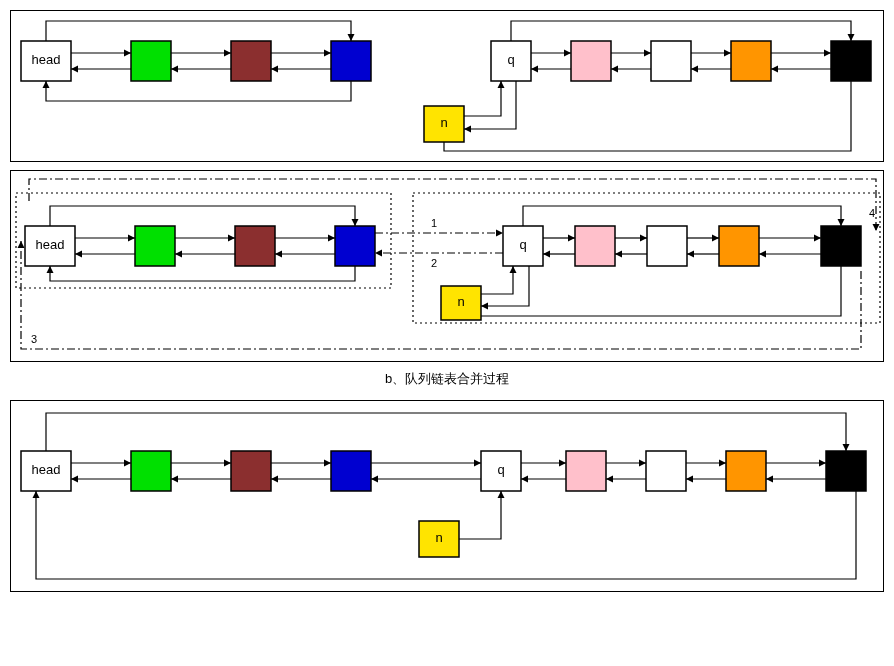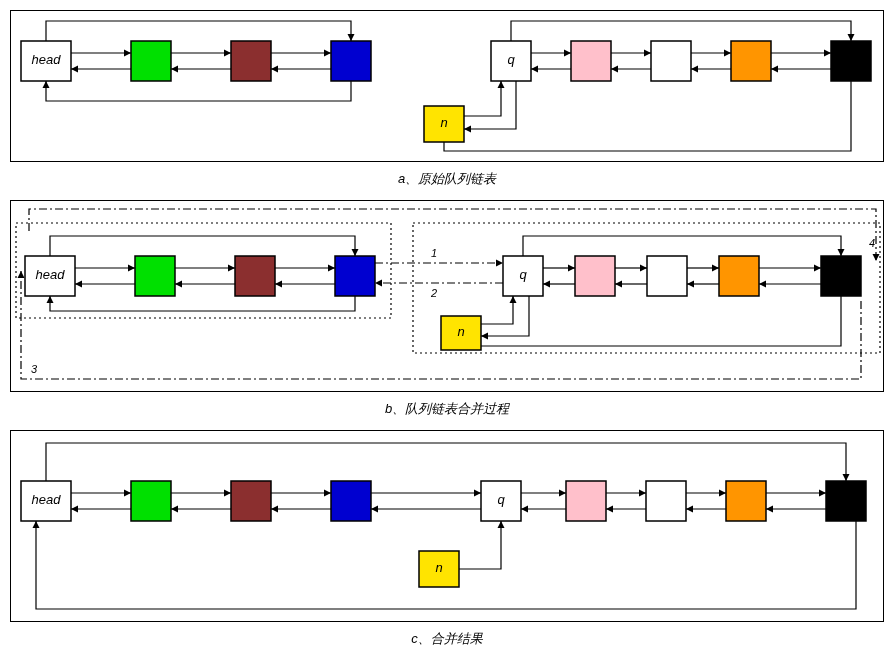--- a/index.html
+++ b/index.html
@@ -5,21 +5,20 @@
   body {
     margin: 0;
     padding: 10px;
     font-family: sans-serif;
     font-size: 12px;
     background: #fff;
   }
   .diagram-container {
     width: 874px;
     position: relative;
-    font-style: italic;
   }
   .section {
     position: relative;
     border: 1px solid #000;
     margin-bottom: 8px;
     background: #fff;
   }
   .caption {
     text-align: center;
     margin: 4px 0 12px 0;
@@ -114,21 +113,20 @@
         <path class="arrow" d="M840,70 L840,140 L433,140 L433,112" marker-end="url(#ah)"></path>
 
         <rect class="node-box" x="413" y="95" width="40" height="36" fill="#ffe400"></rect>
         <text class="node-text" x="433" y="113">n</text>
 
         <path class="arrow" d="M453,105 L490,105 L490,70" marker-end="url(#ah)"></path>
         <path class="arrow" d="M505,70 L505,118 L453,118" marker-end="url(#ah)"></path>
       </g>
     </svg>
   </div>
-  <div class="caption">a、原始队列链表</div>
 
   <div class="section" style="height:190px;">
     <svg width="872" height="190">
       <defs>
         <marker id="ahb" markerWidth="8" markerHeight="8" refX="6" refY="3" orient="auto">
           <path d="M0,0 L6,3 L0,6 Z" class="arrowhead"></path>
         </marker>
       </defs>
 
       <path class="arrow dashed" d="M18,30 L18,8 L865,8 L865,60" marker-end="url(#ahb)"></path>
@@ -244,15 +242,14 @@
 
         <path class="arrow" d="M35,50 L35,12 L835,12 L835,50" marker-end="url(#ahc)"></path>
         <path class="arrow" d="M845,90 L845,178 L25,178 L25,90" marker-end="url(#ahc)"></path>
 
         <rect class="node-box" x="408" y="120" width="40" height="36" fill="#ffe400"></rect>
         <text class="node-text" x="428" y="138">n</text>
         <path class="arrow" d="M448,138 L490,138 L490,90" marker-end="url(#ahc)"></path>
       </g>
     </svg>
   </div>
-  <div class="caption">c、合并结果</div>
 
 </div>
 
 </body></html>

